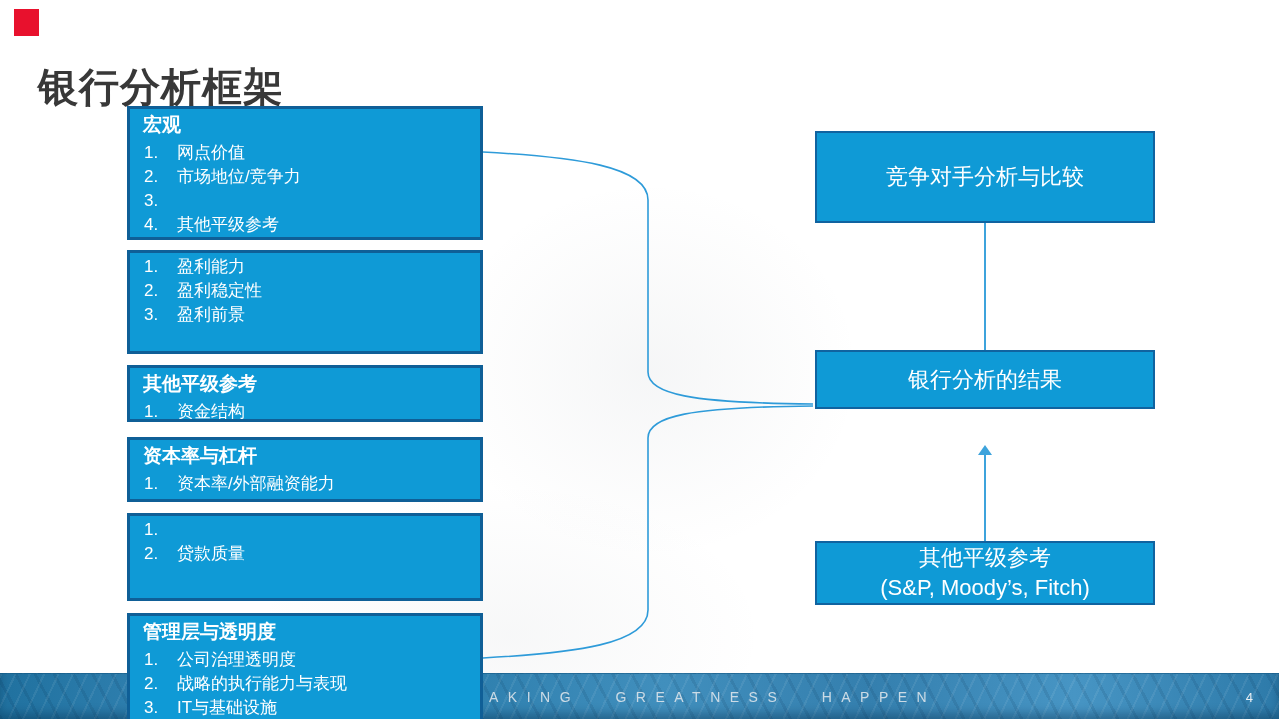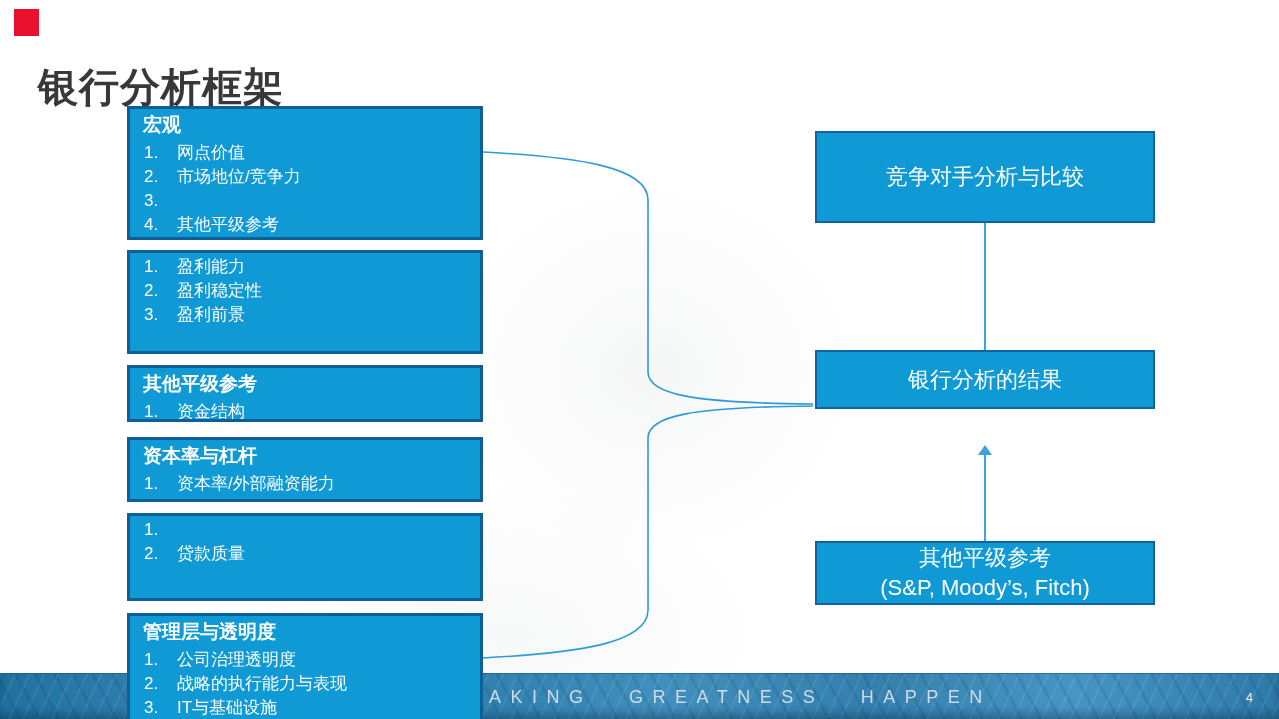--- a/index.html
+++ b/index.html
@@ -64,21 +64,21 @@
     position:absolute;left:0;top:673px;width:1279px;height:46px;z-index:1;
     background:
       repeating-linear-gradient(115deg,rgba(255,255,255,0.07) 0 2px,rgba(255,255,255,0) 2px 13px),
       repeating-linear-gradient(62deg,rgba(0,30,60,0.10) 0 3px,rgba(0,30,60,0) 3px 17px),
       linear-gradient(90deg,#20719f 0%,#3585b5 16%,#2a7cab 33%,#418fbd 52%,#347fae 68%,#4795c4 84%,#2d7aa9 100%);
     border-top:1px solid rgba(17,84,128,0.55);
     box-shadow:inset 0 -7px 9px rgba(0,40,70,0.35);
   }
   .footer-slogan{
     position:absolute;left:489px;top:50%;transform:translateY(-50%);
-    font-size:18px;letter-spacing:9.5px;word-spacing:22px;color:rgba(216,226,233,0.92);
+    font-size:14px;letter-spacing:9.5px;word-spacing:22px;color:rgba(216,226,233,0.92);
   }
   .page-number{
     position:absolute;right:26px;top:50%;transform:translateY(-50%);
     font-size:13px;color:#e8eef2;
   }
 </style>
 </head>
 <body>
 
 <div class="wm wm1"></div>

